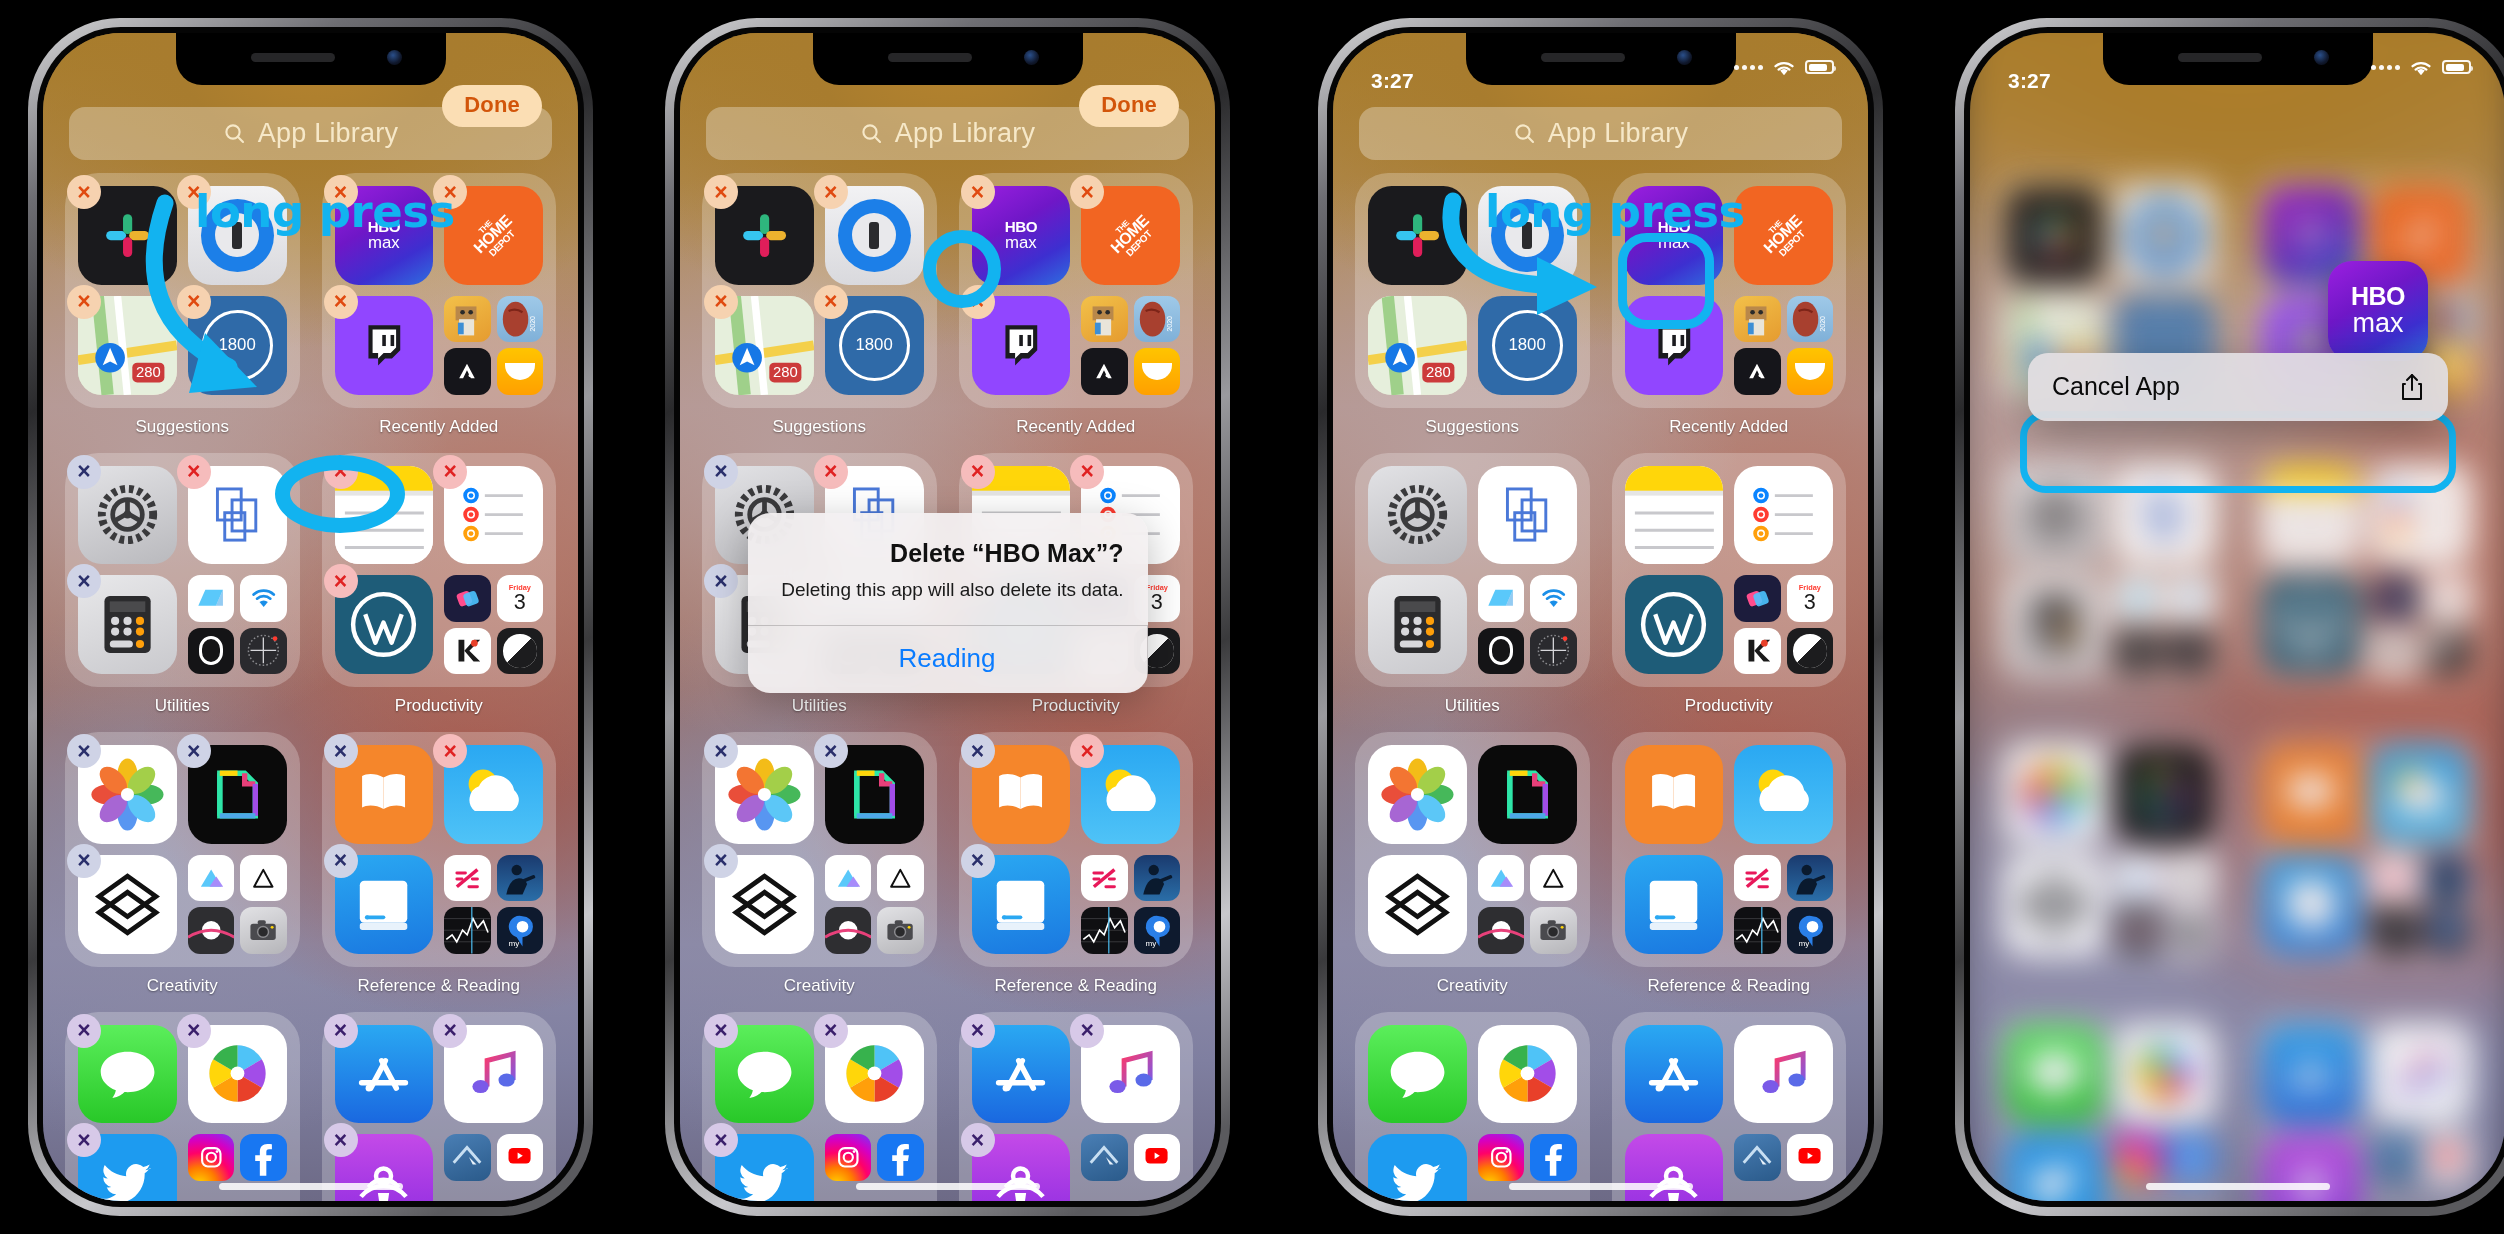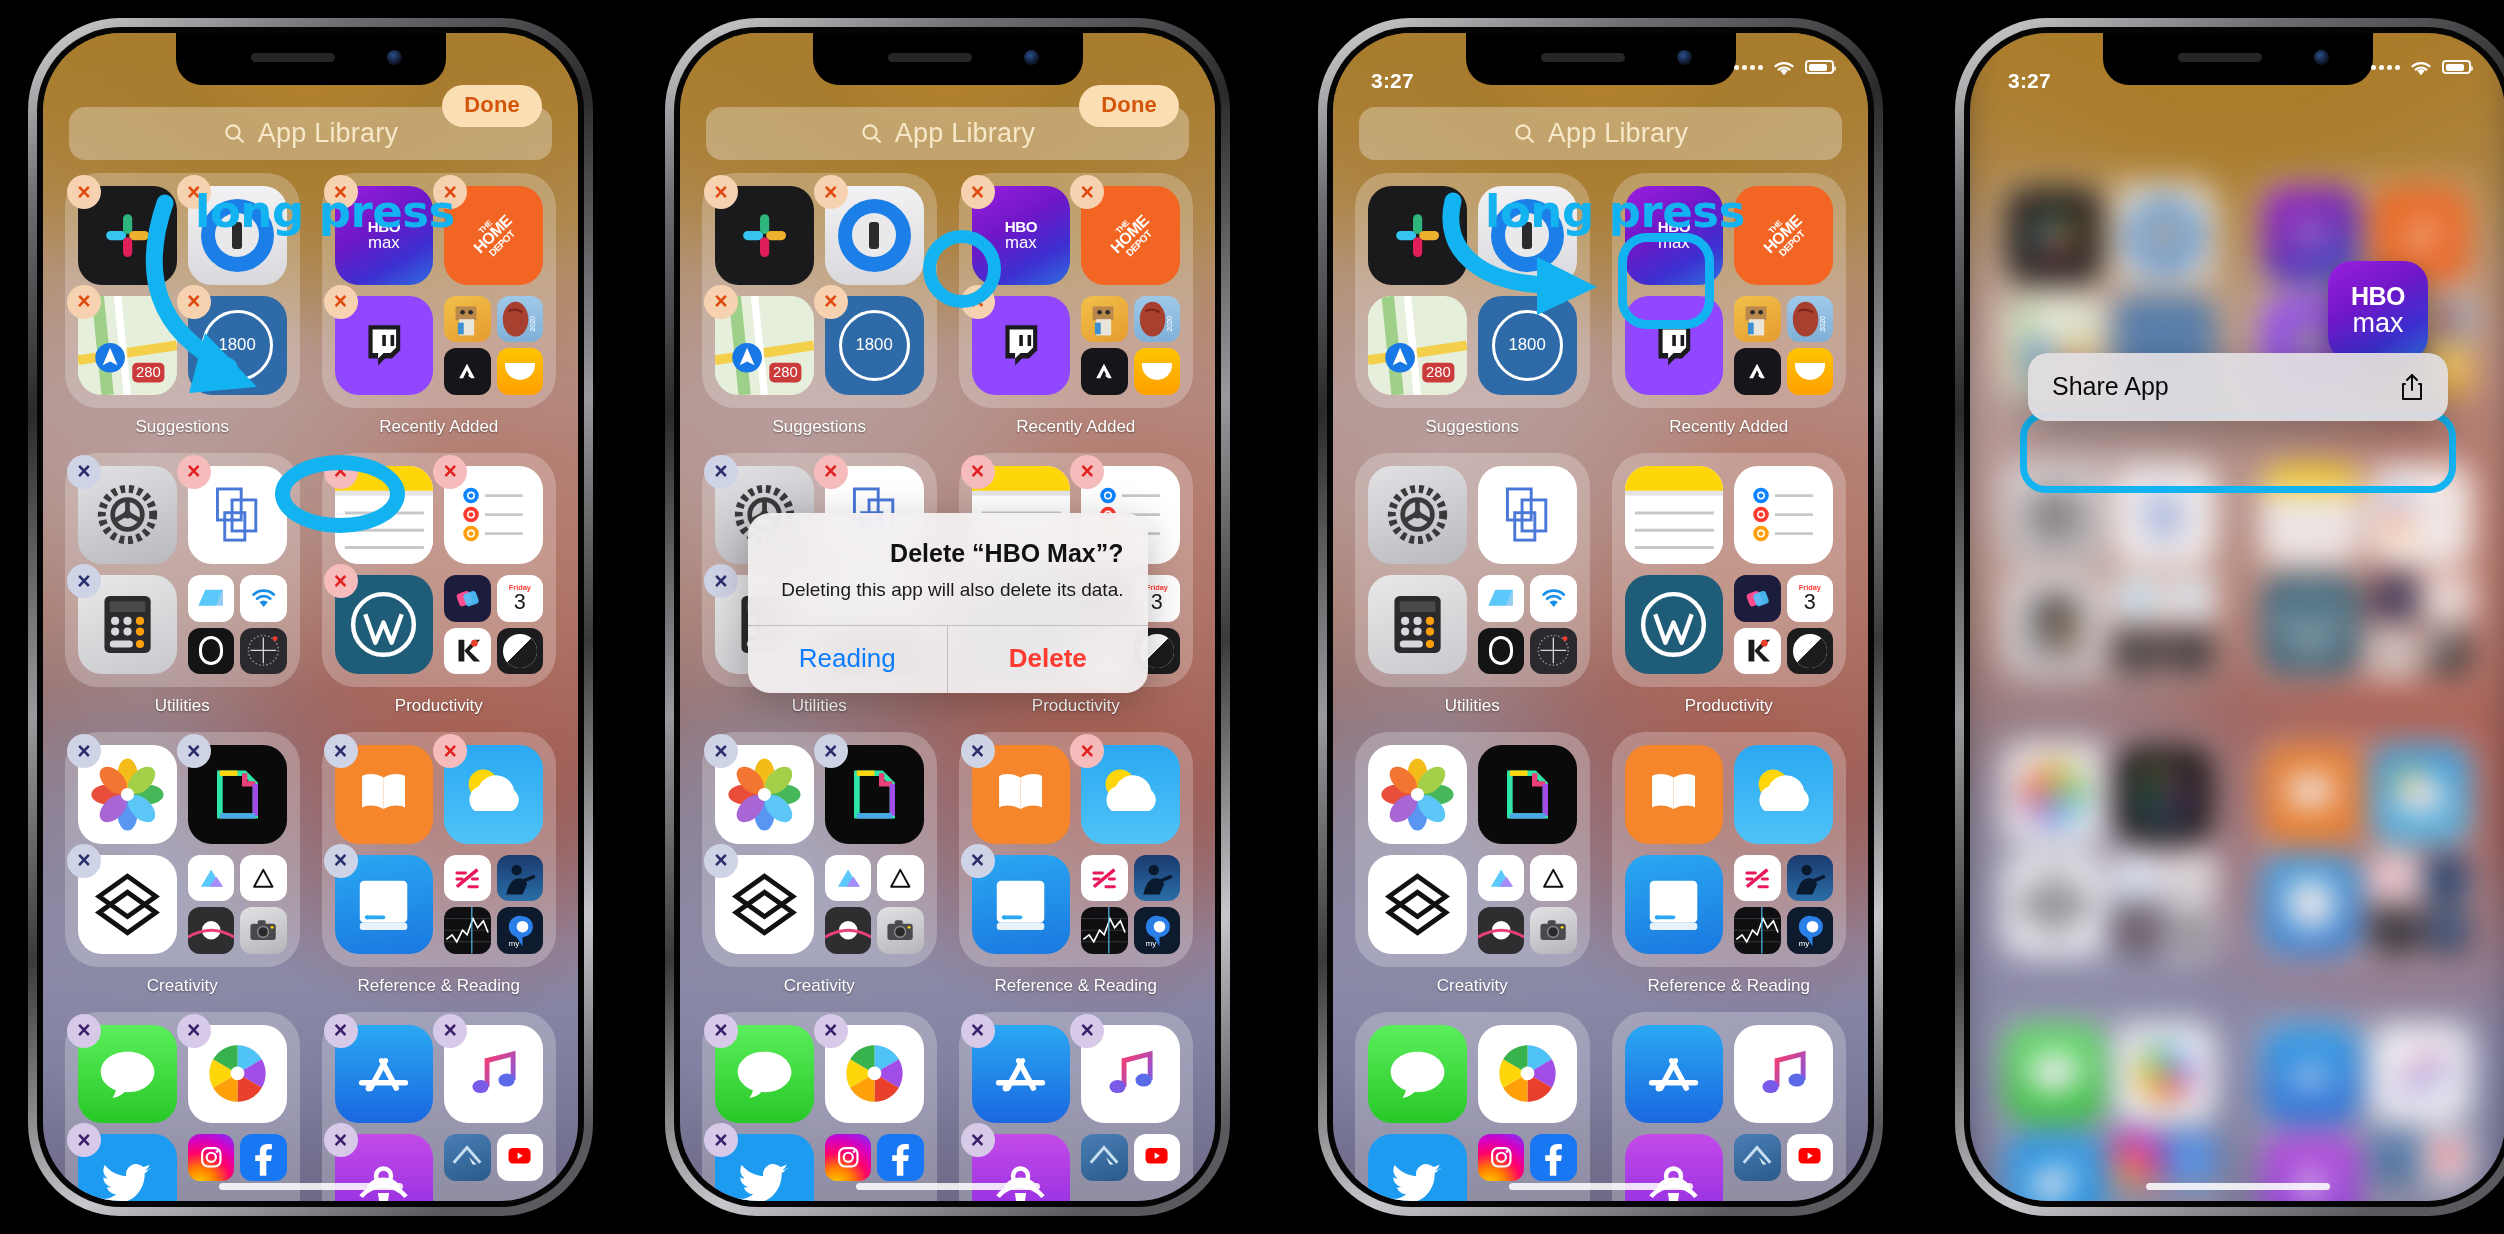--- a/index.html
+++ b/index.html
@@ -1495,21 +1495,20 @@
     <div class="hl-ring" style="left:243px; top:197px; width:78px; height:78px;"></div>
 
     <div class="alert-scrim">
       <div class="alert">
         <div class="alert-body">
           <div class="alert-title">Delete “HBO Max”?</div>
           <div class="alert-msg">Deleting this app will also delete its data.</div>
         </div>
         <div class="alert-actions">
           <div class="alert-btn cancel">Reading</div>
-          <div class="alert-btn delete">Delete</div>
         </div>
       </div>
     </div>
 
     <div class="home-ind"></div>
   </div>
  </div>
 </div>
 
 <div class="phone p3">
@@ -2797,21 +2796,21 @@
       </div>
     </div>
 
     <div style="position:absolute; left:358px; top:228px; width:100px; height:100px; border-radius:24%; z-index:71; background:linear-gradient(150deg,#9b1fe0 0%,#6f17c7 40%,#3d2fd0 72%,#2f6fe0 100%); display:flex; flex-direction:column; align-items:center; justify-content:center; box-shadow:0 8px 26px rgba(0,0,0,.35);">
       <div style="color:#fff; font-size:25px; font-weight:800; letter-spacing:-.5px; line-height:1;">HBO</div>
       <div style="color:#fff; font-size:27px; font-weight:500; line-height:1.05;">max</div>
     </div>
 
     <div class="ctxmenu">
       <div class="ctx-item">
-        <span>Share App</span>
+        <span>Cancel App</span>
         <span class="ctx-ic">
           <svg width="24" height="28" viewBox="0 0 24 28">
                   <path d="M12 2 L12 17" stroke="#0a0a0a" stroke-width="2" stroke-linecap="round"></path>
                   <path d="M7 7 L12 2 L17 7" stroke="#0a0a0a" stroke-width="2" fill="none" stroke-linecap="round" stroke-linejoin="round"></path>
                   <path d="M5 11 L3 11 L3 26 L21 26 L21 11 L19 11" stroke="#0a0a0a" stroke-width="2" fill="none" stroke-linecap="round" stroke-linejoin="round"></path>
                 </svg>
         </span>
       </div>
     </div>
     <div class="hl-box" style="left:50px; top:378px; width:436px; height:82px;"></div>

